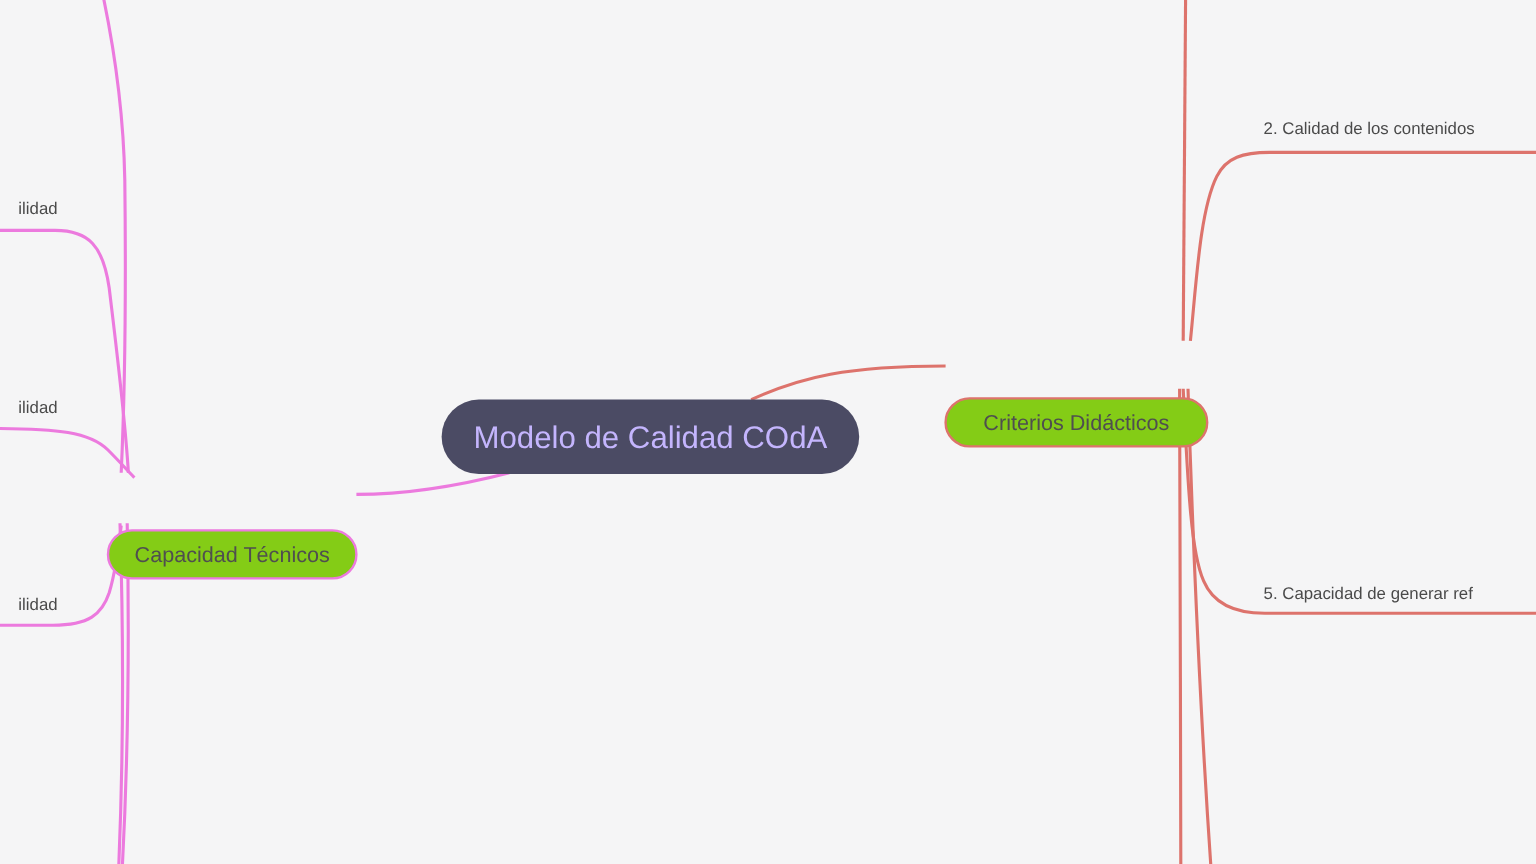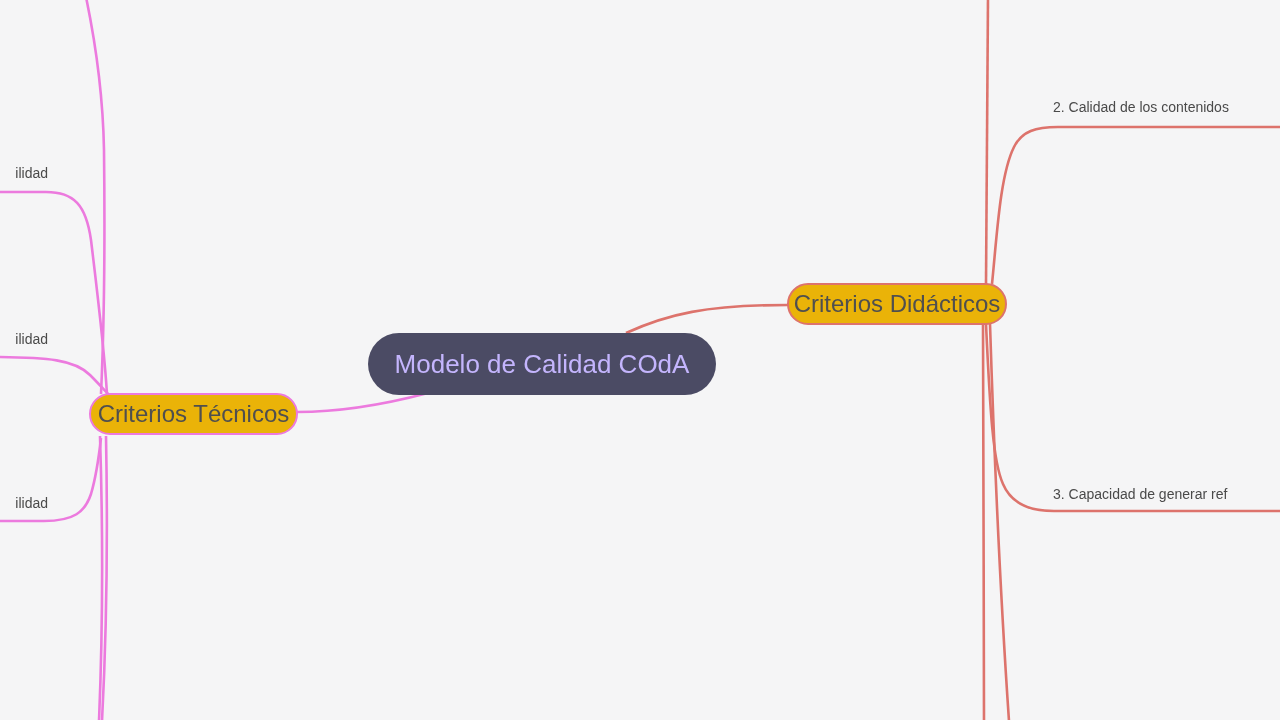--- a/index.html
+++ b/index.html
@@ -17,23 +17,24 @@
     display:flex;align-items:center;justify-content:center;
     white-space:nowrap;
     box-sizing:border-box;
   }
   .node-root{
     left:368px;top:333px;width:348px;height:62px;
     border-radius:31px;
     font-size:26px;
   }
   .node-branch{
-    background:#eab308;
+    background:#84cc16;
     border:2.6px solid;
-    font-size:24px;
+    font-size:18px;
+    margin-top:48px;
   }
   .node-tecnicos{left:89px;top:393px;width:209px;height:42px;border-radius:21px;}
   .node-didacticos{left:787px;top:283px;width:220px;height:42px;border-radius:21px;}
   .lbl{
     position:absolute;
     font-size:14px;line-height:22px;
     color:#4a4a4a;
     white-space:nowrap;
   }
   .lbl-left{left:-52px;width:100px;text-align:right;}
@@ -69,21 +70,21 @@
       <path d="M 983 324 C 983 450, 984 590, 984 721" stroke="#dd736c"></path>
       <path d="M 990 324 C 994 450, 1000 590, 1009 721" stroke="#dd736c"></path>
     </g>
   </svg>
 
   <div class="lbl lbl-left lbl-left-1">ilidad</div>
   <div class="lbl lbl-left lbl-left-2">ilidad</div>
   <div class="lbl lbl-left lbl-left-3">ilidad</div>
 
   <div class="lbl lbl-right lbl-right-2">2. Calidad de los contenidos</div>
-  <div class="lbl lbl-right lbl-right-3">3. Capacidad de generar ref</div>
+  <div class="lbl lbl-right lbl-right-3">5. Capacidad de generar ref</div>
 
-  <div class="node node-branch node-tecnicos" style="border-color: rgb(236, 122, 222); color: rgb(79, 79, 79);">Criterios Técnicos</div>
+  <div class="node node-branch node-tecnicos" style="border-color: rgb(236, 122, 222); color: rgb(79, 79, 79);">Capacidad Técnicos</div>
 
   <div class="node node-branch node-didacticos" style="border-color: rgb(221, 115, 108); color: rgb(79, 79, 79);">Criterios Didácticos</div>
 
   <div class="node node-root" style="background-color: rgb(75, 75, 100); color: #c4b5fd;">Modelo de Calidad COdA</div>
 
 </div>
 
 </body></html>

